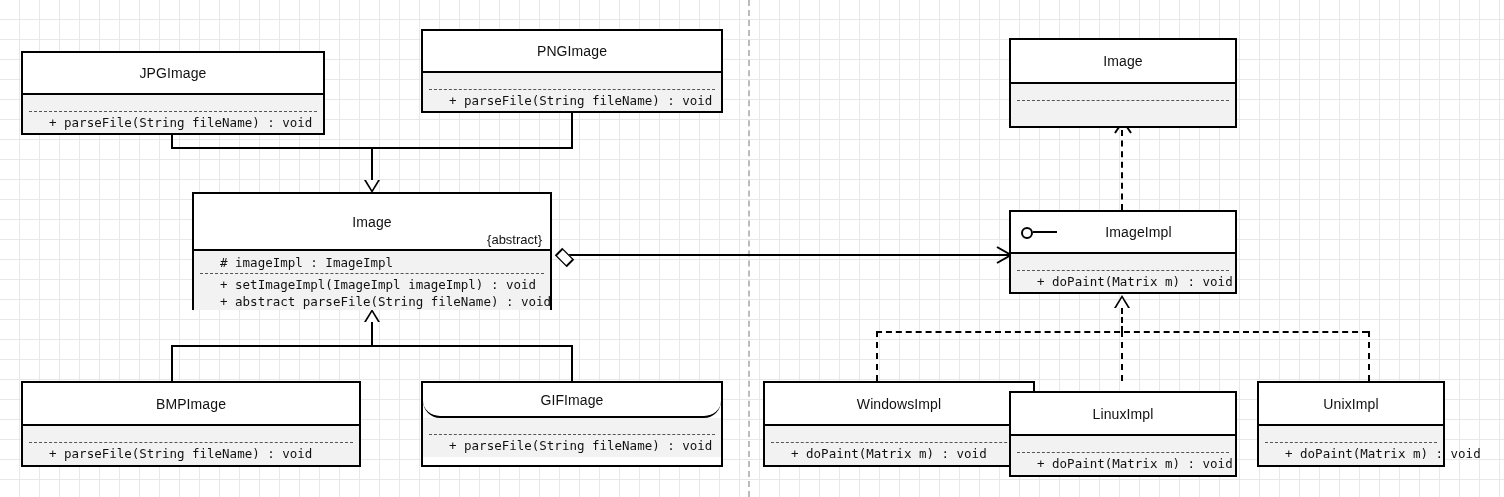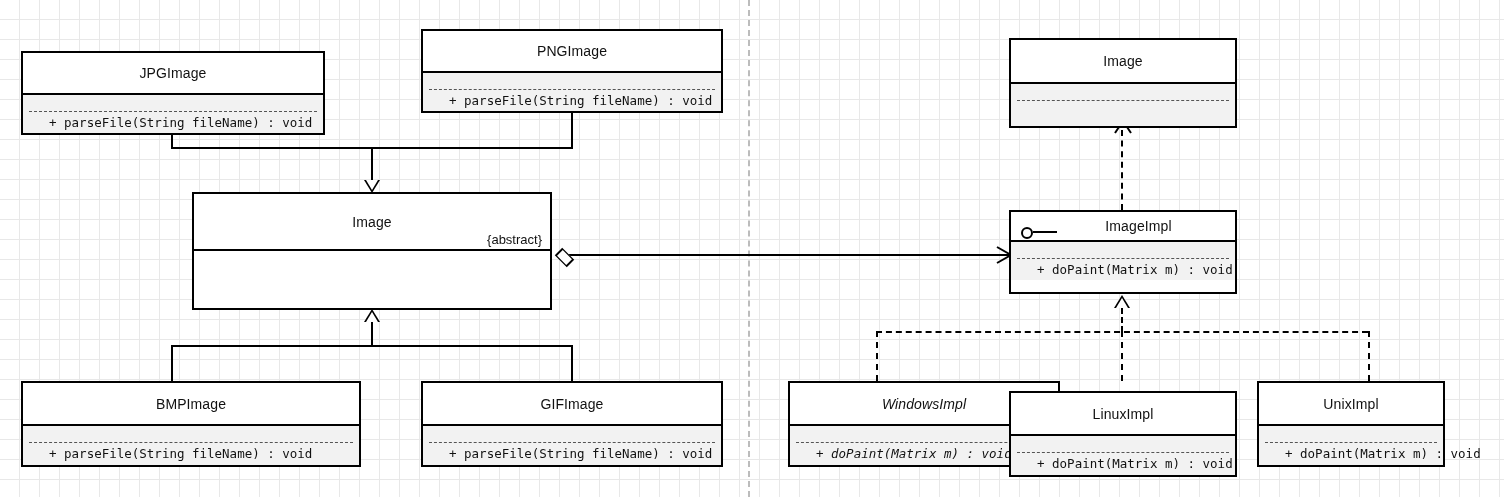--- a/index.html
+++ b/index.html
@@ -204,39 +204,49 @@
         <div class="mem">+ parseFile(String fileName) : void</div>
       </div>
     </div>
   </div>
 
   <div class="uml" style="left:192px;top:192px;width:360px;height:118px;">
     <div class="hdr" style="height:57px;">
       <span class="cname">Image</span>
       <span class="stereo">{abstract}</span>
     </div>
+    <div class="body" style="height:59px;">
+      <div class="attrs">
+        <div class="mem"># imageImpl : ImageImpl</div>
+      </div>
+      <div class="sep"></div>
+      <div class="ops">
+        <div class="mem">+ setImageImpl(ImageImpl imageImpl) : void</div>
+        <div class="mem">+ abstract parseFile(String fileName) : void</div>
+      </div>
+    </div>
   </div>
 
   <div class="uml" style="left:21px;top:381px;width:340px;height:86px;">
     <div class="hdr" style="height:43px;">
       <span class="cname">BMPImage</span>
     </div>
     <div class="body" style="height:39px;">
       <div class="attrs">
         <div class="emptyline"></div>
       </div>
       <div class="sep"></div>
       <div class="ops">
         <div class="mem">+ parseFile(String fileName) : void</div>
       </div>
     </div>
   </div>
 
   <div class="uml" style="left:421px;top:381px;width:302px;height:86px;">
-    <div class="hdr" style="height:43px;">
+    <div class="hdr" style="height:35px;border-radius:17px;">
       <span class="cname">GIFImage</span>
     </div>
     <div class="body" style="height:39px;">
       <div class="attrs">
         <div class="emptyline"></div>
       </div>
       <div class="sep"></div>
       <div class="ops">
         <div class="mem">+ parseFile(String fileName) : void</div>
       </div>
@@ -252,37 +262,37 @@
         <div class="emptyline"></div>
       </div>
       <div class="sep"></div>
       <div class="ops">
         <div class="emptyline"></div>
       </div>
     </div>
   </div>
 
   <div class="uml" style="left:1009px;top:210px;width:228px;height:84px;">
-    <div class="hdr" style="height:30px;padding-left:31px;">
+    <div class="hdr" style="height:42px;padding-left:31px;">
       <span class="lolli-circle" style="left:10px;top:15px;"></span>
       <span class="lolli-stem" style="left:22px;top:19px;width:24px;"></span>
       <span class="cname">ImageImpl</span>
     </div>
     <div class="body" style="height:38px;">
       <div class="attrs">
         <div class="emptyline"></div>
       </div>
       <div class="sep"></div>
       <div class="ops">
         <div class="mem">+ doPaint(Matrix m) : void</div>
       </div>
     </div>
   </div>
 
-  <div class="uml" style="left:788px;top:381px;width:272px;height:86px;font-style:italic;">
+  <div class="uml" style="left:763px;top:381px;width:272px;height:86px;">
     <div class="hdr" style="height:43px;">
       <span class="cname">WindowsImpl</span>
     </div>
     <div class="body" style="height:39px;">
       <div class="attrs">
         <div class="emptyline"></div>
       </div>
       <div class="sep"></div>
       <div class="ops">
         <div class="mem">+ doPaint(Matrix m) : void</div>

